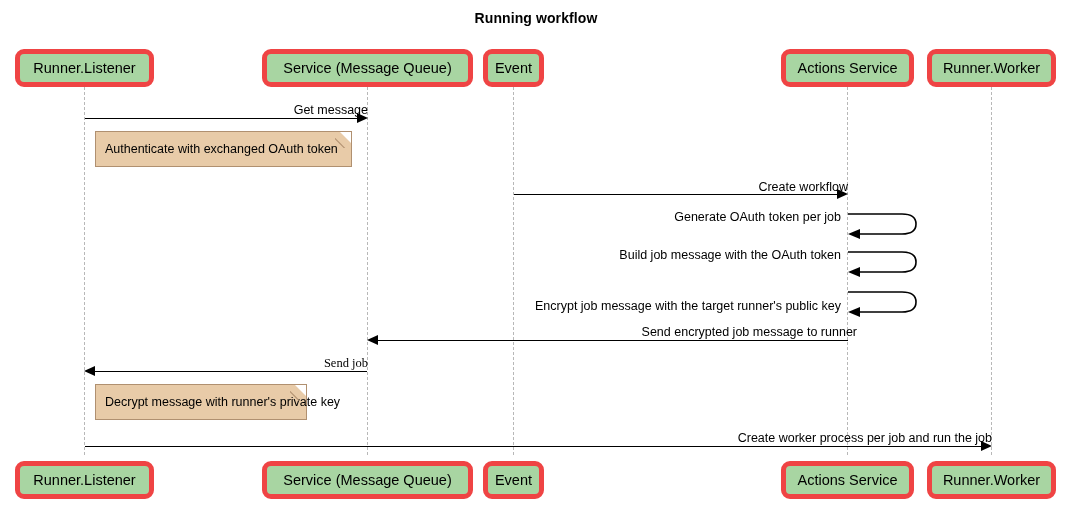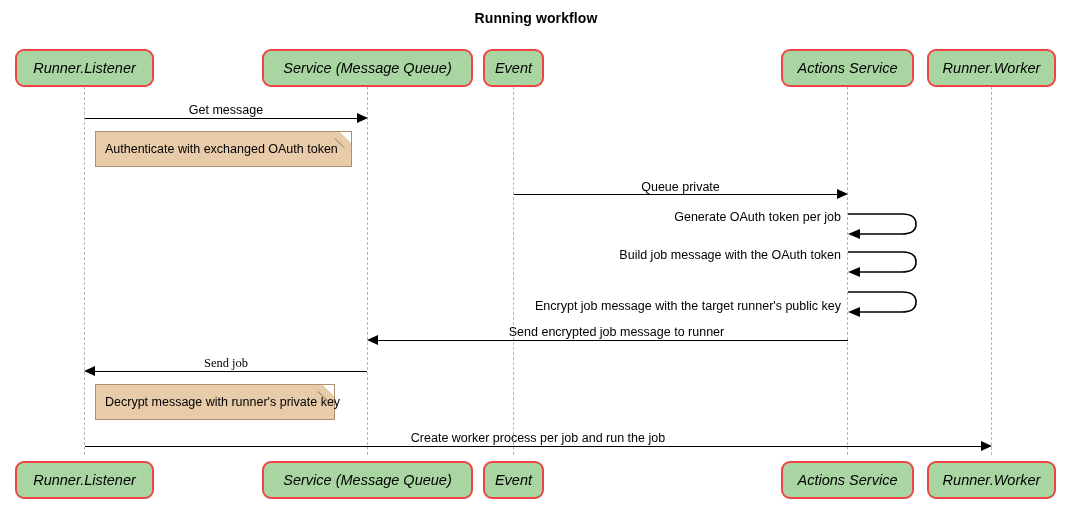--- a/index.html
+++ b/index.html
@@ -32,30 +32,29 @@
   .lifeline {
     position: absolute;
     width: 0;
     border-left: 1px dashed #b8b8b8;
   }
   .participant {
     position: absolute;
     height: 38px;
     box-sizing: border-box;
     background: #a8d5a2;
-    border: 2px solid #ef4444;
+    border: 5px solid #ef4444;
     border-radius: 9px;
     color: #000000;
     font-size: 14.5px;
     display: flex;
     align-items: center;
     justify-content: center;
     white-space: nowrap;
     padding: 0 6px;
-    font-style: italic;
   }
   .note {
     position: absolute;
     box-sizing: border-box;
     height: 36px;
     background: #e8cba8;
     border: 1px solid #b09070;
     color: #000000;
     font-size: 12.5px;
     display: flex;
@@ -94,21 +93,21 @@
   .msg-line {
     position: absolute;
     height: 0;
     border-top: 1.6px solid #000000;
   }
   .msg-label {
     position: absolute;
     font-size: 12.5px;
     color: #000000;
     white-space: nowrap;
-    text-align: center;
+    text-align: right;
   }
   .arrow-head {
     position: absolute;
     width: 0;
     height: 0;
   }
   .arrow-right {
     border-top: 5.5px solid transparent;
     border-bottom: 5.5px solid transparent;
     border-left: 11px solid #000000;
@@ -180,21 +179,21 @@
   <div class="msg-label" style="left:84px; top:103px; width:284px;">Get message</div>
   <div class="msg-line" style="left:85px; top:118px; width:272px;"></div>
   <div class="arrow-head arrow-right" style="left:357px; top:112.5px;"></div>
 
   <div class="note" style="left:95px; top:131px; width:257px;">
     <span>Authenticate with exchanged OAuth token</span>
     <span class="note-fold"></span>
     <span class="note-fold-edge"></span>
   </div>
 
-  <div class="msg-label" style="left:513px; top:180px; width:335px;">Queue private</div>
+  <div class="msg-label" style="left:513px; top:180px; width:335px;">Create workflow</div>
   <div class="msg-line" style="left:514px; top:194px; width:323px;"></div>
   <div class="arrow-head arrow-right" style="left:837px; top:188.5px;"></div>
 
   <div class="selfloop-label" style="left:547px; top:210px; width:294px;">Generate OAuth token per job</div>
   <div class="selfloop" style="left:846px; top:208px;">
     <svg width="80" height="32" viewBox="0 0 80 32">
       <path d="M 2 6 L 56 6 Q 70 6 70 16 Q 70 26 56 26 L 14 26" fill="none" stroke="#000000" stroke-width="1.6"></path>
       <polygon points="14,21 2,26 14,31" fill="#000000"></polygon>
     </svg>
   </div>
@@ -216,21 +215,21 @@
   </div>
 
   <div class="msg-label" style="left:376px; top:325px; width:481px;">Send encrypted job message to runner</div>
   <div class="msg-line" style="left:378px; top:340px; width:470px;"></div>
   <div class="arrow-head arrow-left" style="left:367px; top:334.5px;"></div>
 
   <div class="msg-label" style="left:84px; top:356px; width:284px;font-family:Liberation Serif, serif;">Send job</div>
   <div class="msg-line" style="left:95px; top:371px; width:272px;"></div>
   <div class="arrow-head arrow-left" style="left:84px; top:365.5px;"></div>
 
-  <div class="note" style="left:95px; top:384px; width:240px;">
+  <div class="note" style="left:95px; top:384px; width:212px;">
     <span>Decrypt message with runner's private key</span>
     <span class="note-fold"></span>
     <span class="note-fold-edge"></span>
   </div>
 
   <div class="msg-label" style="left:84px; top:431px; width:908px;">Create worker process per job and run the job</div>
   <div class="msg-line" style="left:85px; top:446px; width:896px;"></div>
   <div class="arrow-head arrow-right" style="left:981px; top:440.5px;"></div>
 
 </div>

